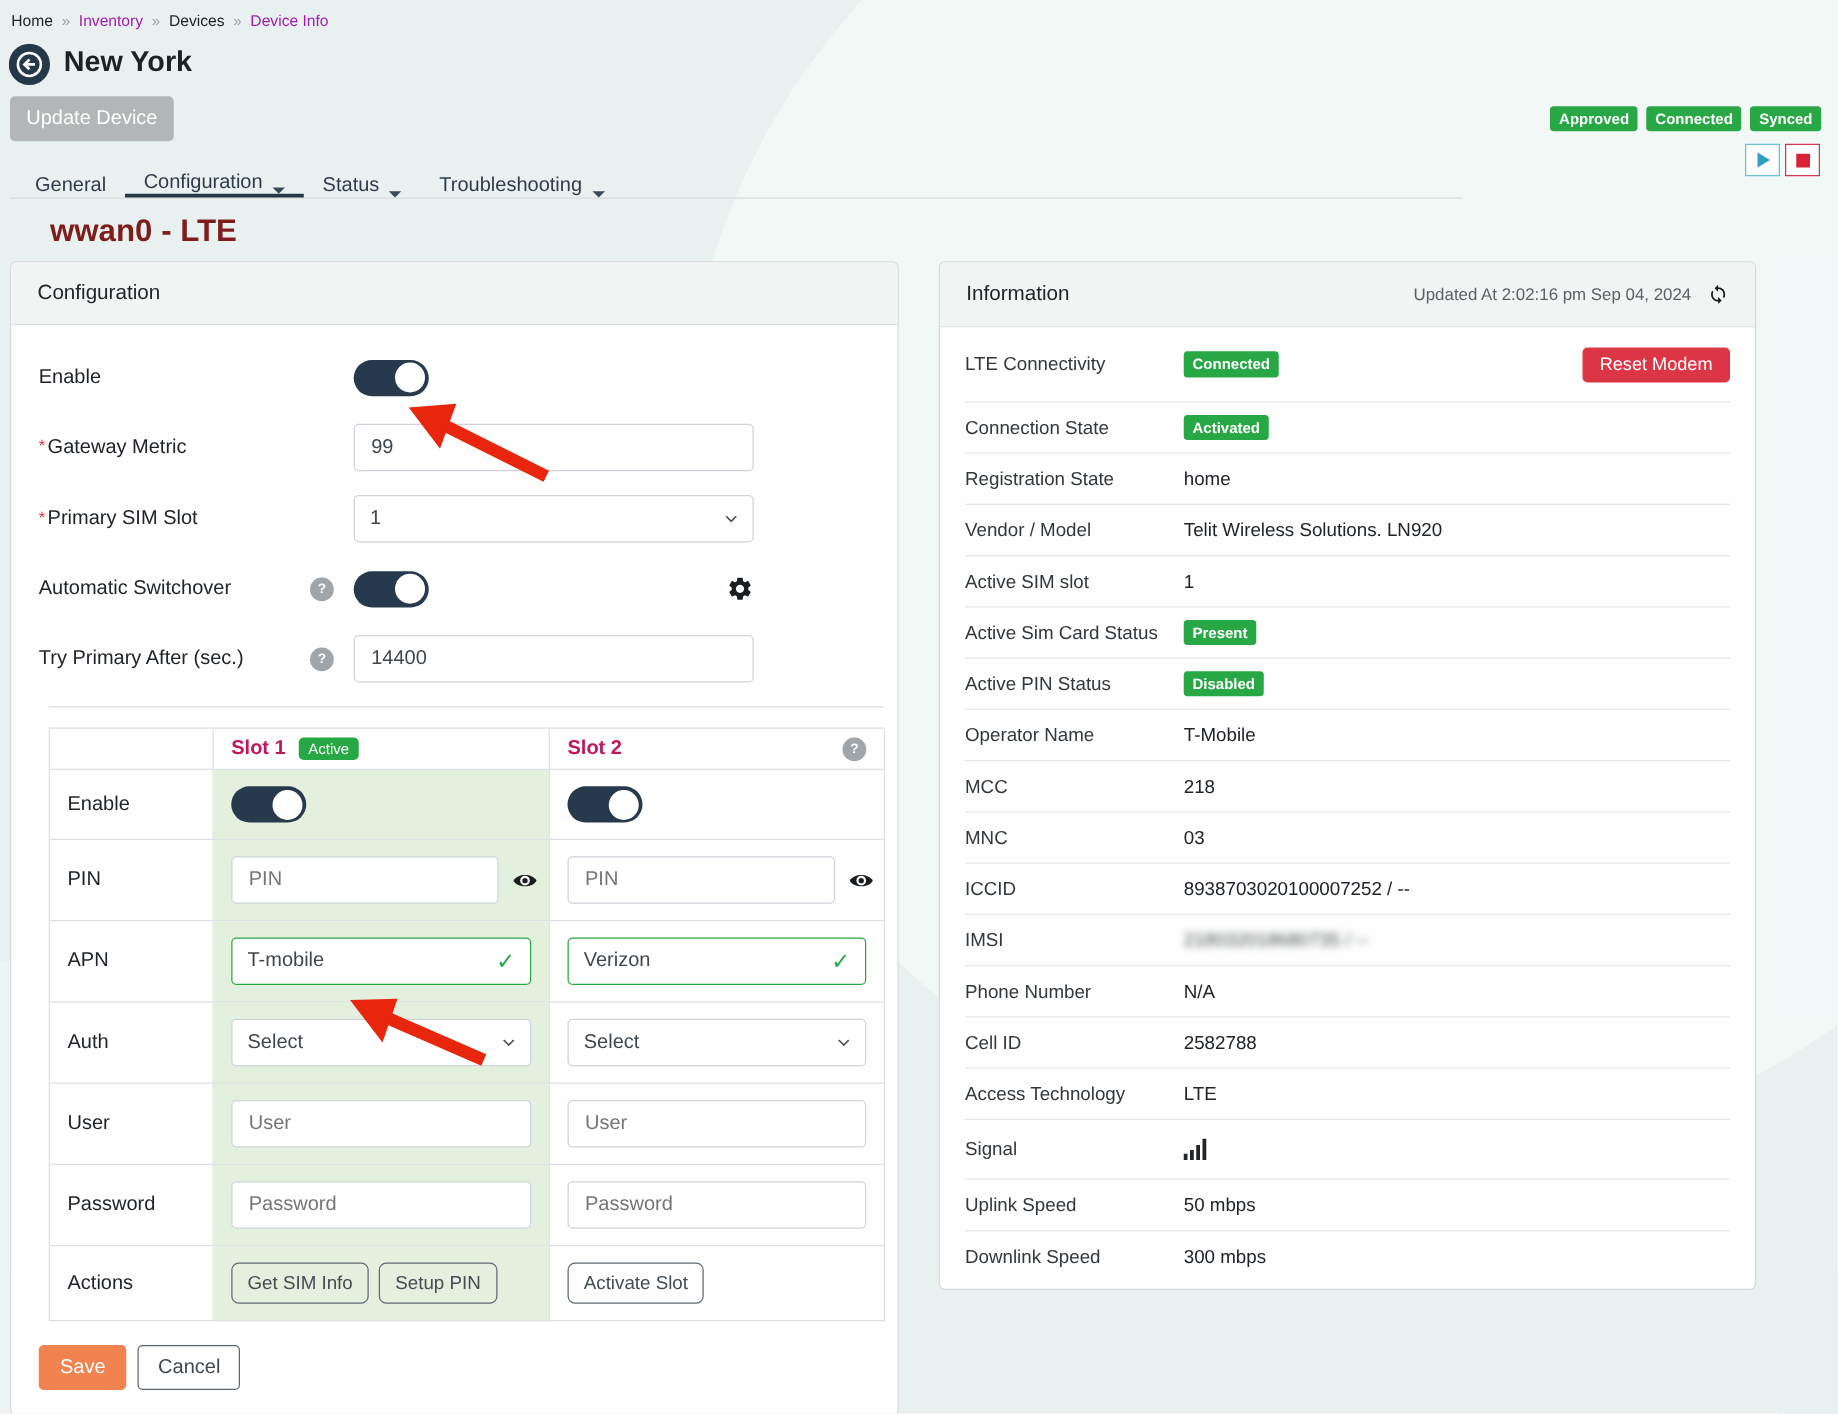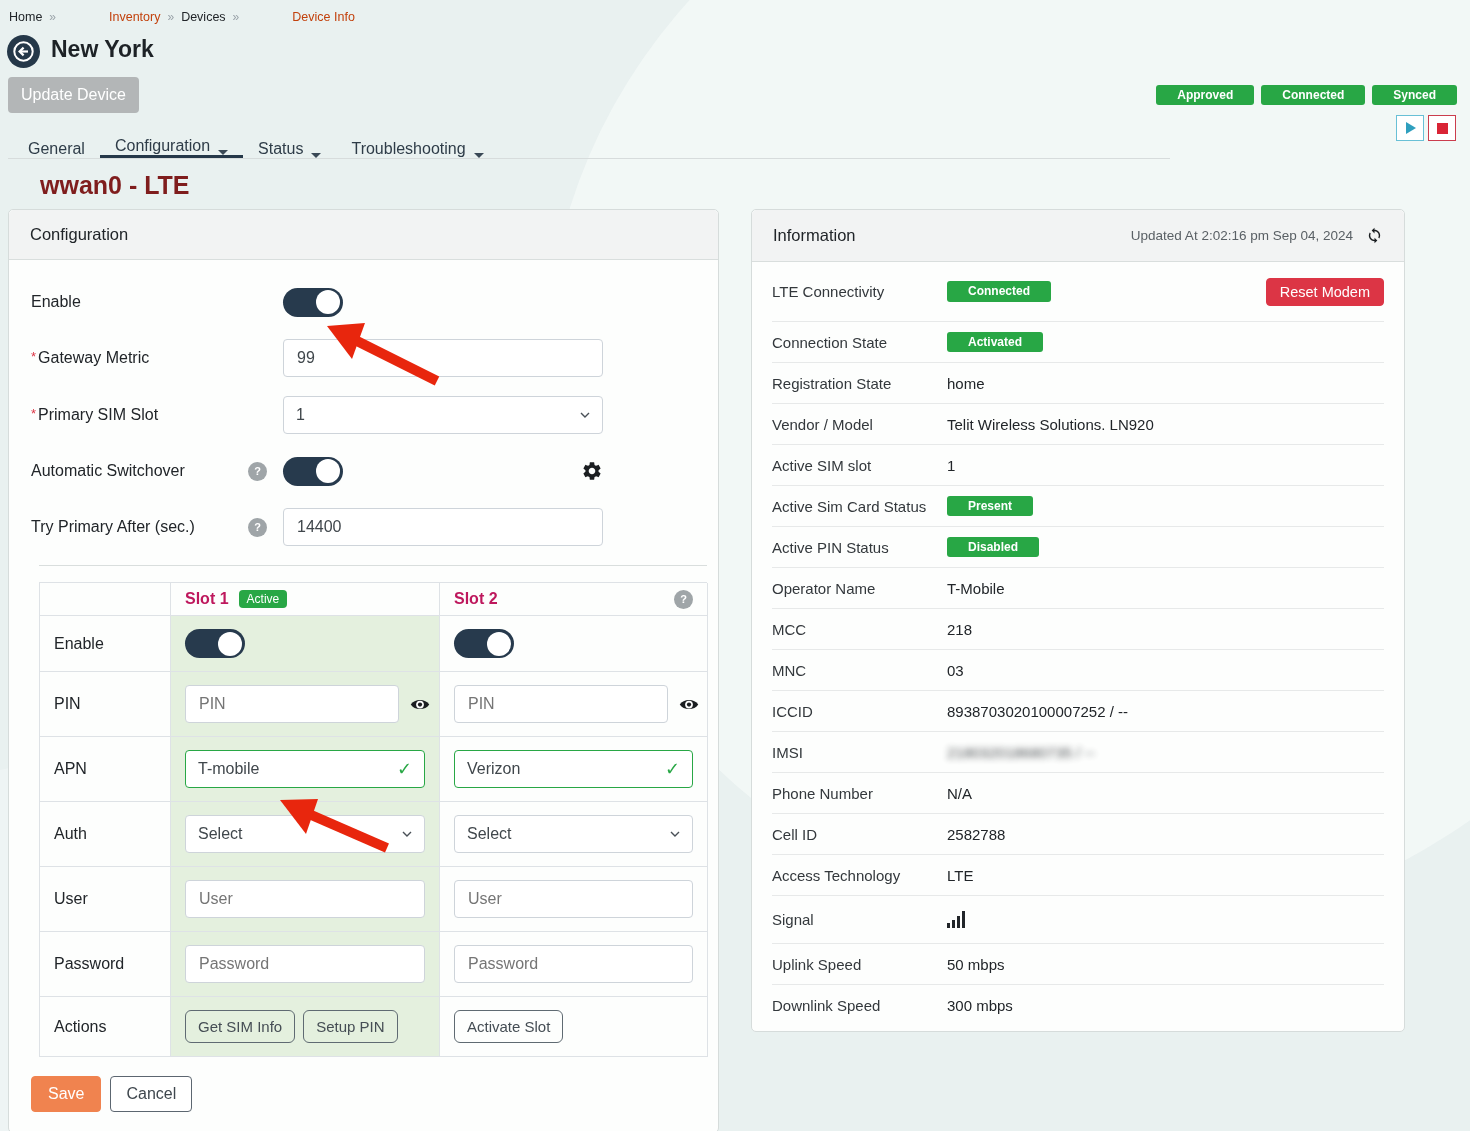--- a/index.html
+++ b/index.html
@@ -4,27 +4,27 @@
 <style>
   html,body{margin:0;padding:0;}
   body{font-family:"Liberation Sans","DejaVu Sans",sans-serif;}
   .page{position:relative;width:1470px;height:1131px;background:#e9f1f0;overflow:hidden;color:#212529;}
   .decor{position:absolute;border-radius:50%;background:rgba(250,253,252,.55);pointer-events:none;}
   .decor-a{left:545px;top:-190px;width:1160px;height:1120px;}
   .decor-b{left:-260px;top:760px;width:700px;height:600px;background:rgba(255,255,255,.25);}
 
   
   .breadcrumb{position:absolute;left:9px;top:10px;font-size:12.5px;display:flex;gap:7px;align-items:center;z-index:3;}
-  .bc-dark{color:#212529;} .bc-gray{color:#c2410c;margin-left:46px;} .bc-sep{color:#9aa3a9;font-size:12px;}
+  .bc-dark{color:#212529;} .bc-gray{color:#a21caf;} .bc-sep{color:#9aa3a9;font-size:12px;}
   .back-btn{position:absolute;left:7px;top:35px;width:33px;height:33px;border-radius:50%;cursor:pointer;z-index:3;}
   .page-title{position:absolute;left:51px;top:36px;font-size:23px;font-weight:bold;color:#1d2226;z-index:3;}
   .update-btn{position:absolute;left:8px;top:77px;width:131px;height:36px;background:#b3b6b7;color:#fff;
     font-size:16px;border:none;border-radius:4px;z-index:3;}
   .badges{position:absolute;right:13px;top:85px;display:flex;gap:7px;z-index:3;}
-  .badge{background:#28a745;color:#fff;font-size:12px;font-weight:bold;padding:3px 21px;border-radius:3px;line-height:1.2;}
+  .badge{background:#28a745;color:#fff;font-size:12px;font-weight:bold;padding:3px 7px;border-radius:3px;line-height:1.2;}
   .tabs{position:absolute;left:8px;top:121px;width:1162px;height:37px;border-bottom:1px solid #d7dcdc;
     display:flex;align-items:stretch;z-index:3;}
   .tab{display:flex;align-items:flex-end;gap:8px;padding:0 15px;font-size:16px;color:#2e3c48;cursor:pointer;}
   .tab:first-child{margin-left:5px;}
   .tab.active{border-bottom:3px solid #253849;font-weight:normal;}
   .caret{width:0;height:0;border-left:5px solid transparent;border-right:5px solid transparent;border-top:5px solid #3a4956;margin-top:2px;}
   .media-controls{position:absolute;right:14px;top:115px;display:flex;gap:4px;z-index:3;}
   .mc-btn{width:26px;height:24px;background:#fff;display:flex;align-items:center;justify-content:center;cursor:pointer;}
   .play-btn{border:1px solid #69c0d6;}
   .play-tri{width:0;height:0;border-top:6px solid transparent;border-bottom:6px solid transparent;border-left:10px solid #2f9fbe;margin-left:2px;}

